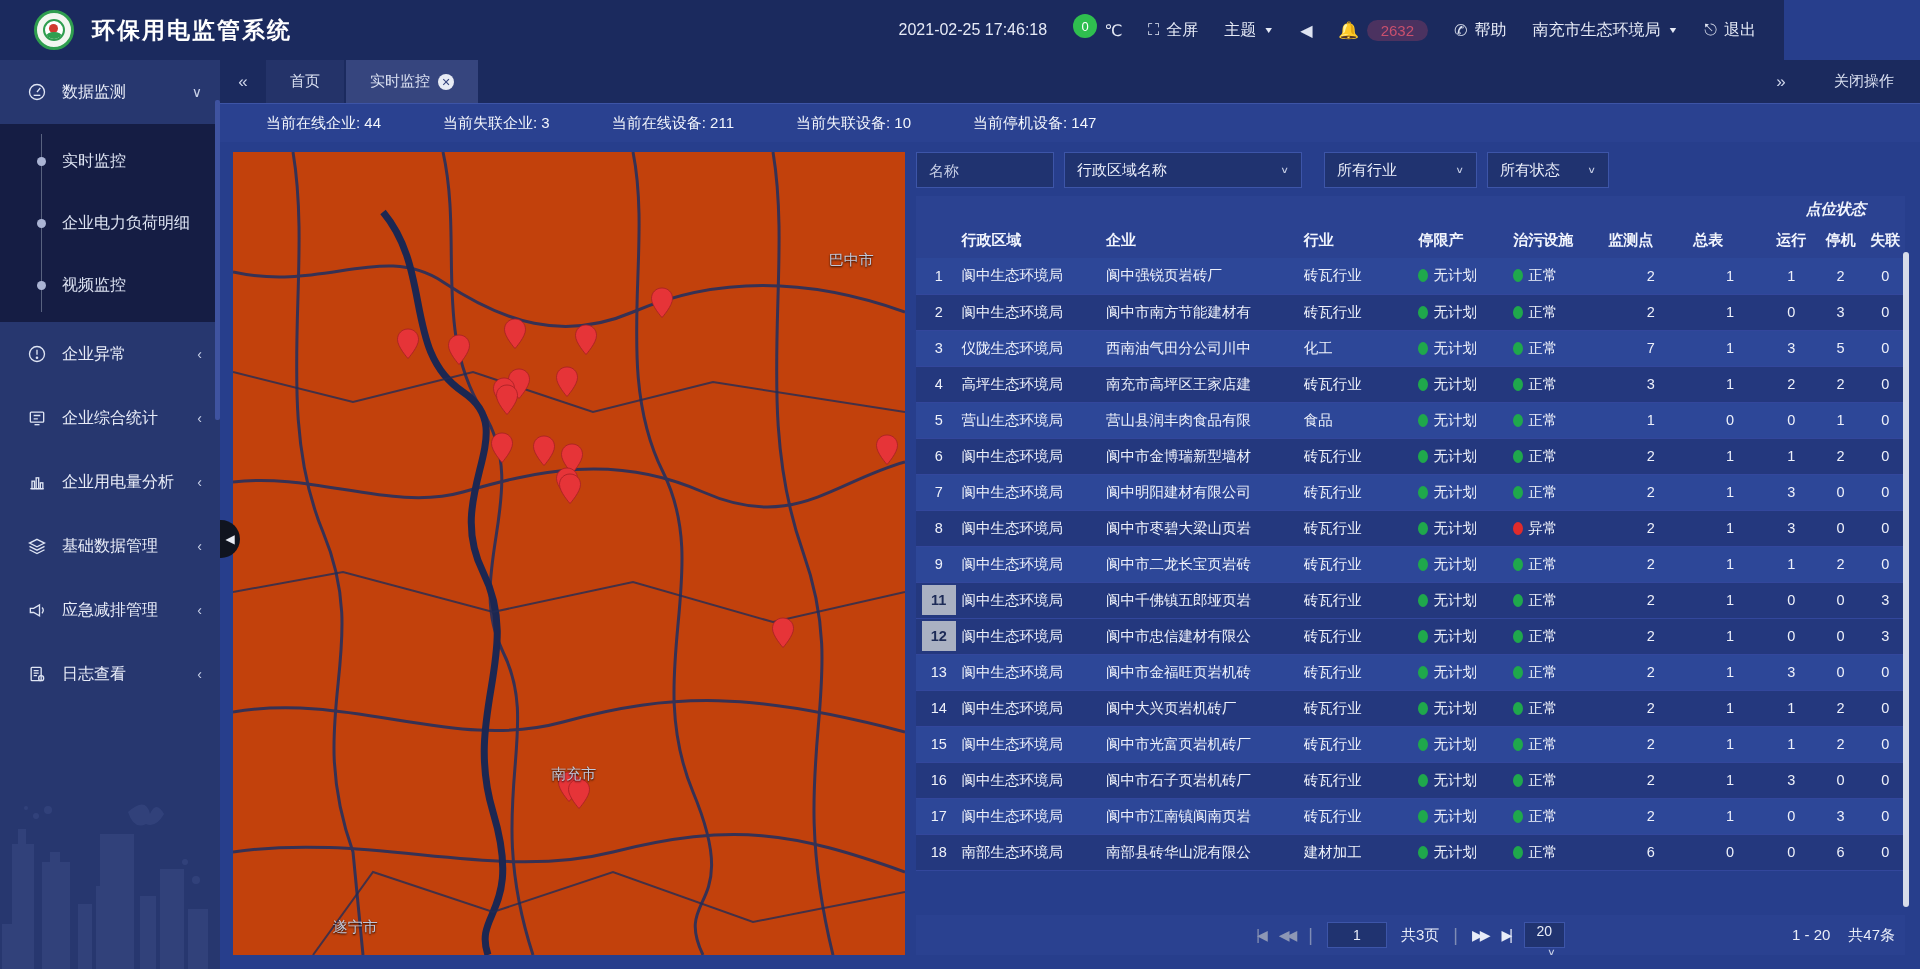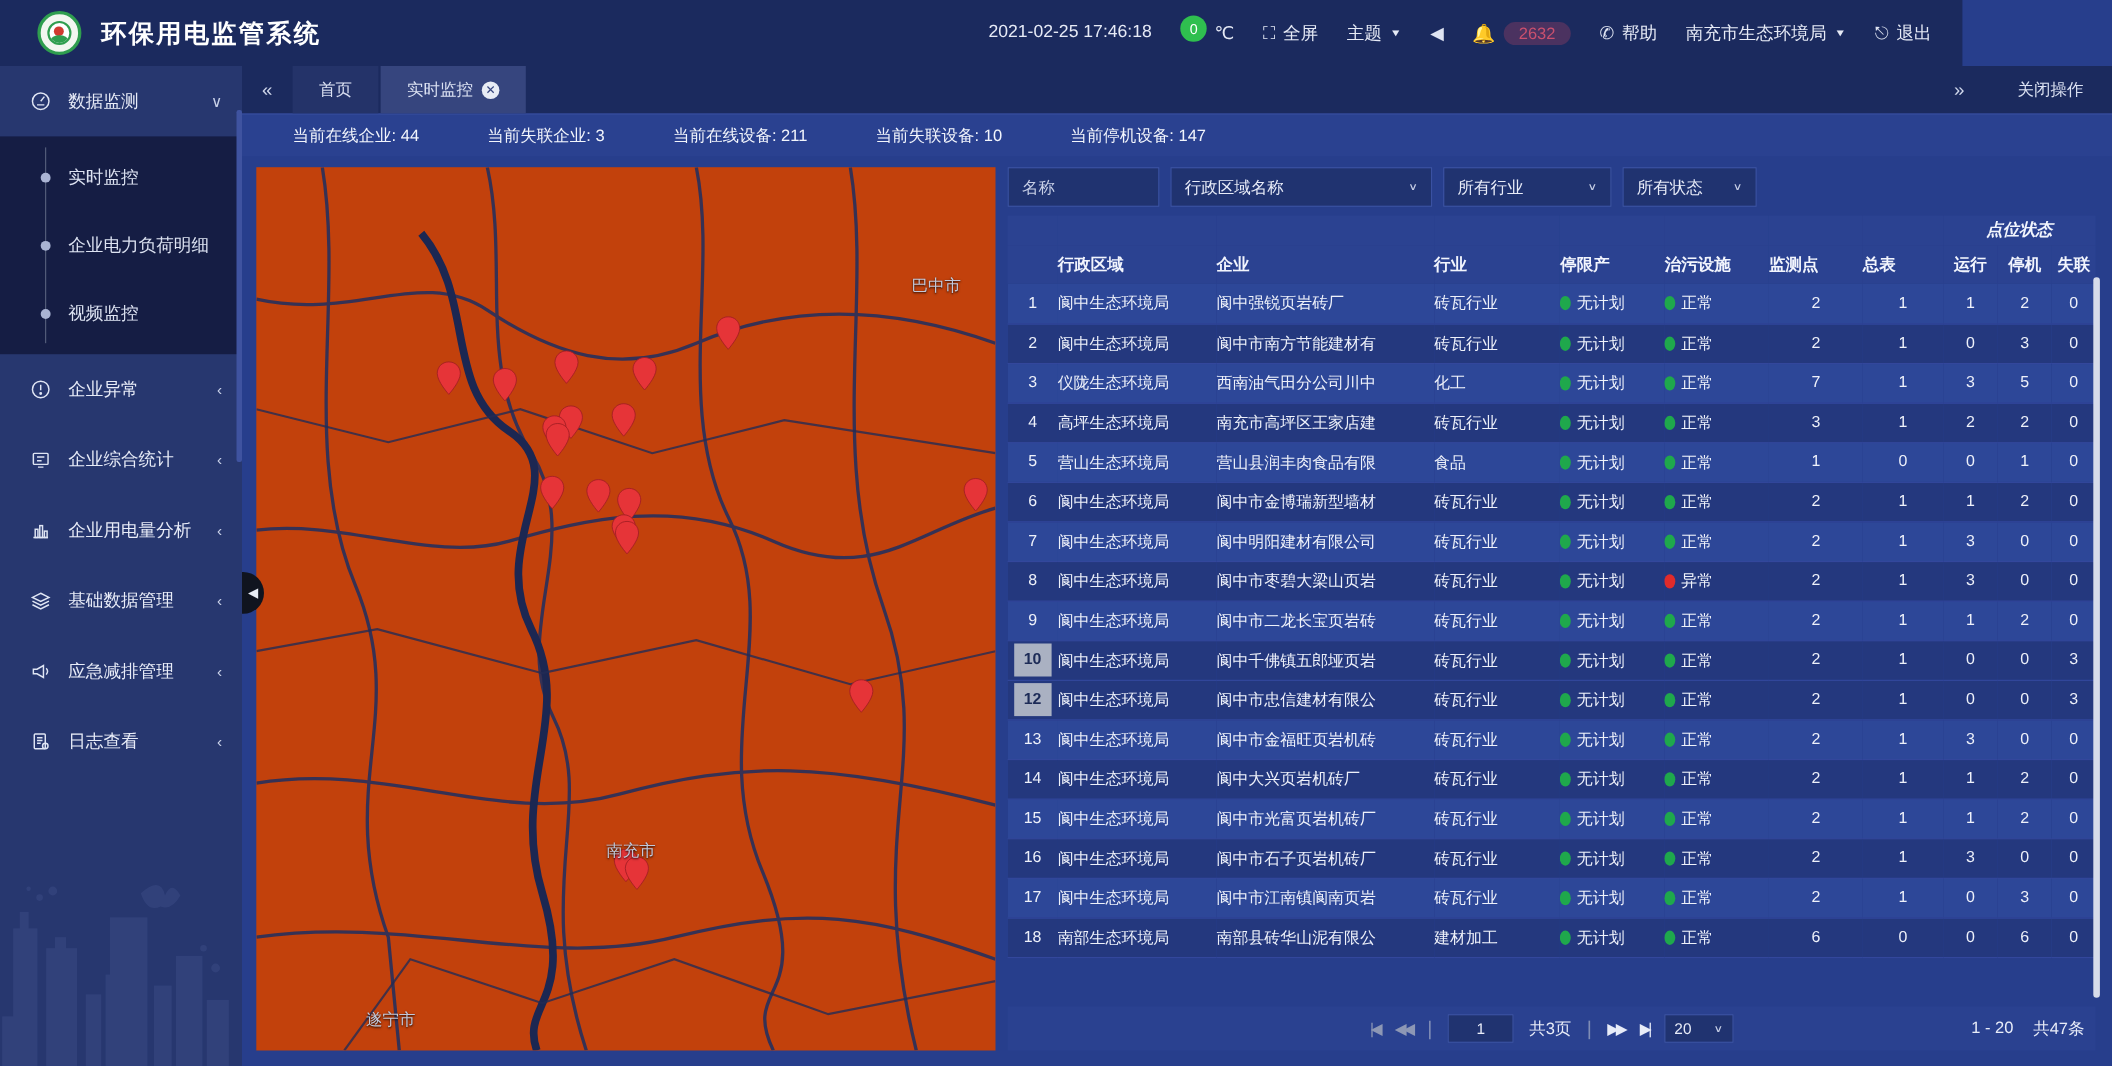--- a/index.html
+++ b/index.html
@@ -67,21 +67,21 @@
   
   .right-panel { position:absolute; left:916px; top:152px; width:989px; height:803px; }
   .filters { display:flex; gap:10px; height:36px; margin-bottom:8px; }
   .filter-input, .filter-select { background:#203370; border:1px solid #3d55a8; color:#e8ecf8; height:36px;
     font-size:15px; padding:0 12px; display:flex; align-items:center; }
   .filter-input { width:138px; }
   .filter-input input { background:transparent; border:none; outline:none; color:#e8ecf8; font-size:15px; width:100%;
     font-family:"Liberation Sans",sans-serif; }
   .filter-input input::placeholder { color:#c7cfe6; opacity:1; }
   .filter-select { justify-content:space-between; cursor:pointer; }
-  .fs-region { width:238px; } .fs-industry { width:153px; } .fs-status { width:122px; }
+  .fs-region { width:238px; } .fs-industry { width:153px;margin-left:12px; } .fs-status { width:122px; }
   .fs-chev { font-size:12px; color:#c7cfe6; margin-left:14px; transform:scaleY(.75); }
 
   .data-table { width:100%; border-collapse:collapse; table-layout:fixed; }
   .data-table thead th { font-size:15px; font-weight:bold; color:#f2f5fd; background:#2b4291; padding:0; height:27px; text-align:left; }
   .data-table thead .h-main th { height:35px; vertical-align:bottom; padding-bottom:8px; }
   .th-group { text-align:center !important; font-style:italic; }
   .th-sub { text-align:center !important; font-weight:bold; }
   .data-table tbody td { height:36px; font-size:14.5px; color:#eef1fa; border-bottom:1px solid #33479c; overflow:hidden;
     white-space:nowrap; text-overflow:clip; }
   .row-odd  { background:#2d4798; }
@@ -96,21 +96,21 @@
   
   .pager { position:absolute; left:0; bottom:0; width:100%; height:40px; background:#2a4190;
     display:flex; align-items:center; font-size:15px; color:#e8ecf8; }
   .pager-center { margin:0 auto; display:flex; align-items:center; gap:14px; }
   .pg-btn { font-size:14px; letter-spacing:-3px; cursor:pointer; }
   .pg-disabled { color:#8d97b5; }
   .pg-divider { color:#7f8cb5; font-size:18px; }
   .pg-input { width:60px; height:26px; background:#203370; border:1px solid #3d55a8; color:#e8ecf8;
     text-align:center; font-size:14px; font-family:"Liberation Sans",sans-serif; }
   .pg-size { background:#203370; border:1px solid #3d55a8; color:#e8ecf8; height:26px; padding:0 8px; display:flex;
-    align-items:center; gap:6px; cursor:pointer; font-size:14px; }
+    align-items:center; gap:6px; cursor:pointer; font-size:14px;flex-direction:column; }
   .pager-right { position:absolute; right:10px; display:flex; gap:18px; font-size:15px; }
 </style>
 </head>
 <body>
 
 <div class="app-header">
   <div class="logo-wrap">
       <div class="logo-inner"></div>
     </div>
   <div class="app-title">环保用电监管系统</div>
@@ -558,21 +558,21 @@
           <td>砖瓦行业</td>
           <td><span class="status-dot dot-green"></span>无计划</td>
           <td><span class="status-dot dot-green"></span>正常</td>
           <td class="td-num">2</td>
           <td class="td-num">1</td>
           <td class="td-num">1</td>
           <td class="td-num">2</td>
           <td class="td-num">0</td>
         </tr>
         <tr class="row-even">
-          <td class="td-idx"><span class="idx-hl">10</span></td>
+          <td class="td-idx"><span class="idx-hl">11</span></td>
           <td>阆中生态环境局</td>
           <td>阆中千佛镇五郎垭页岩</td>
           <td>砖瓦行业</td>
           <td><span class="status-dot dot-green"></span>无计划</td>
           <td><span class="status-dot dot-green"></span>正常</td>
           <td class="td-num">2</td>
           <td class="td-num">1</td>
           <td class="td-num">0</td>
           <td class="td-num">0</td>
           <td class="td-num">3</td>

